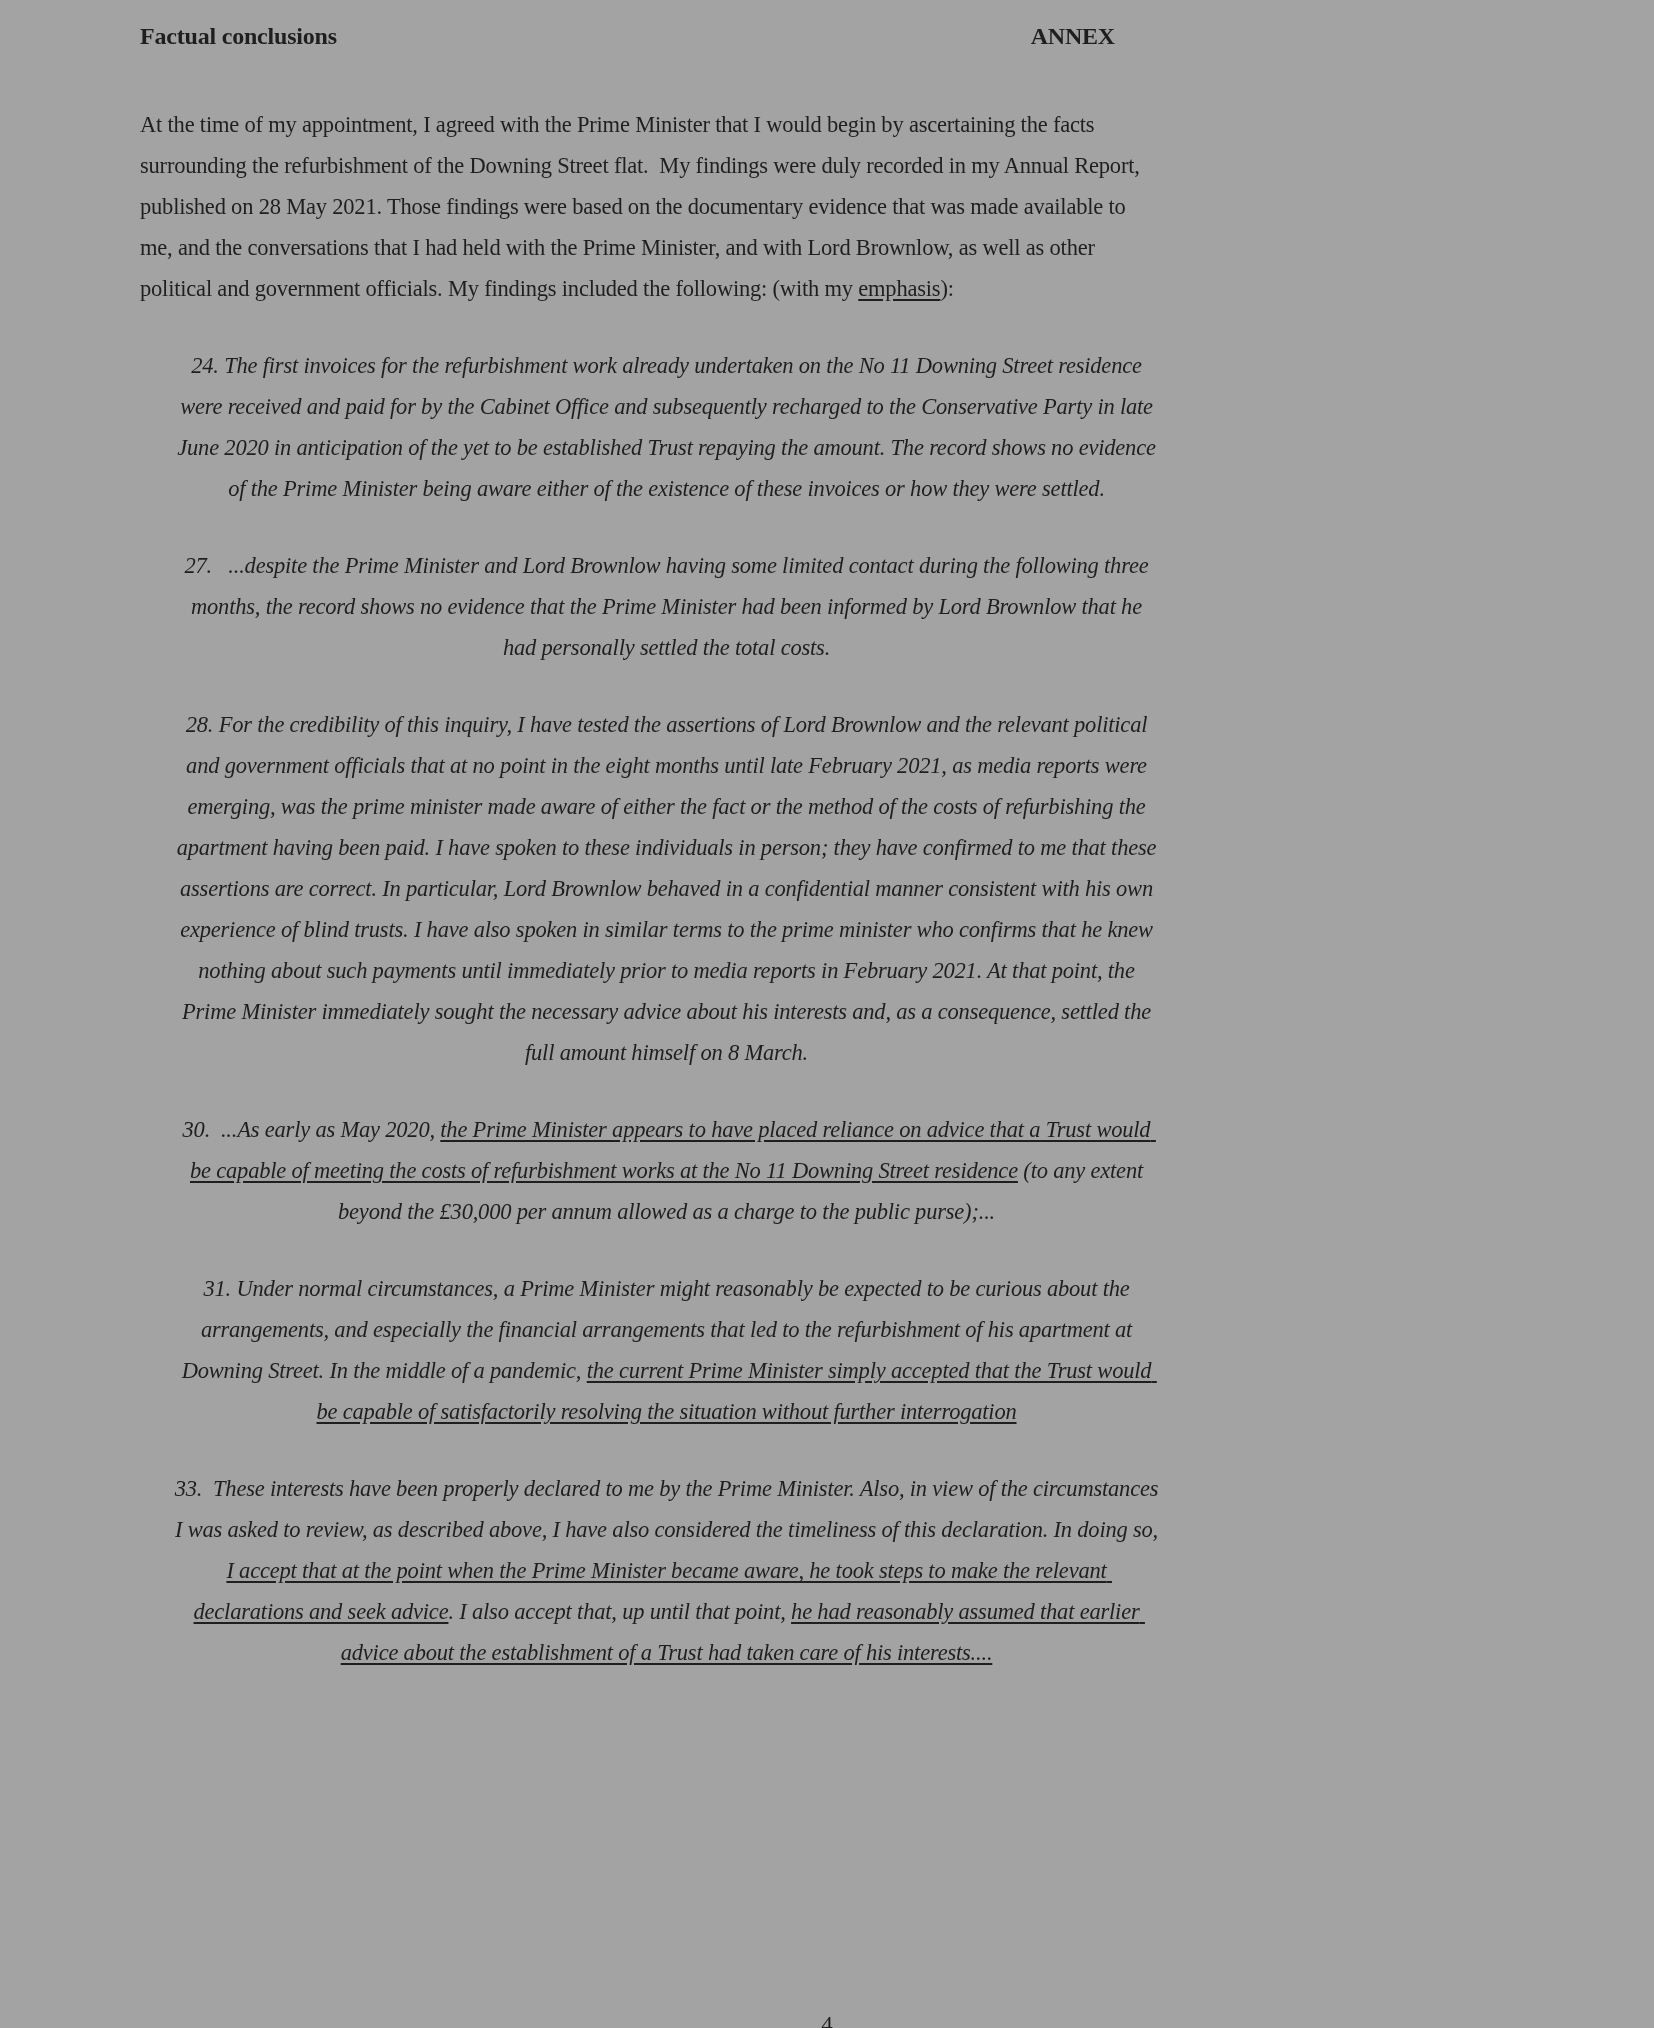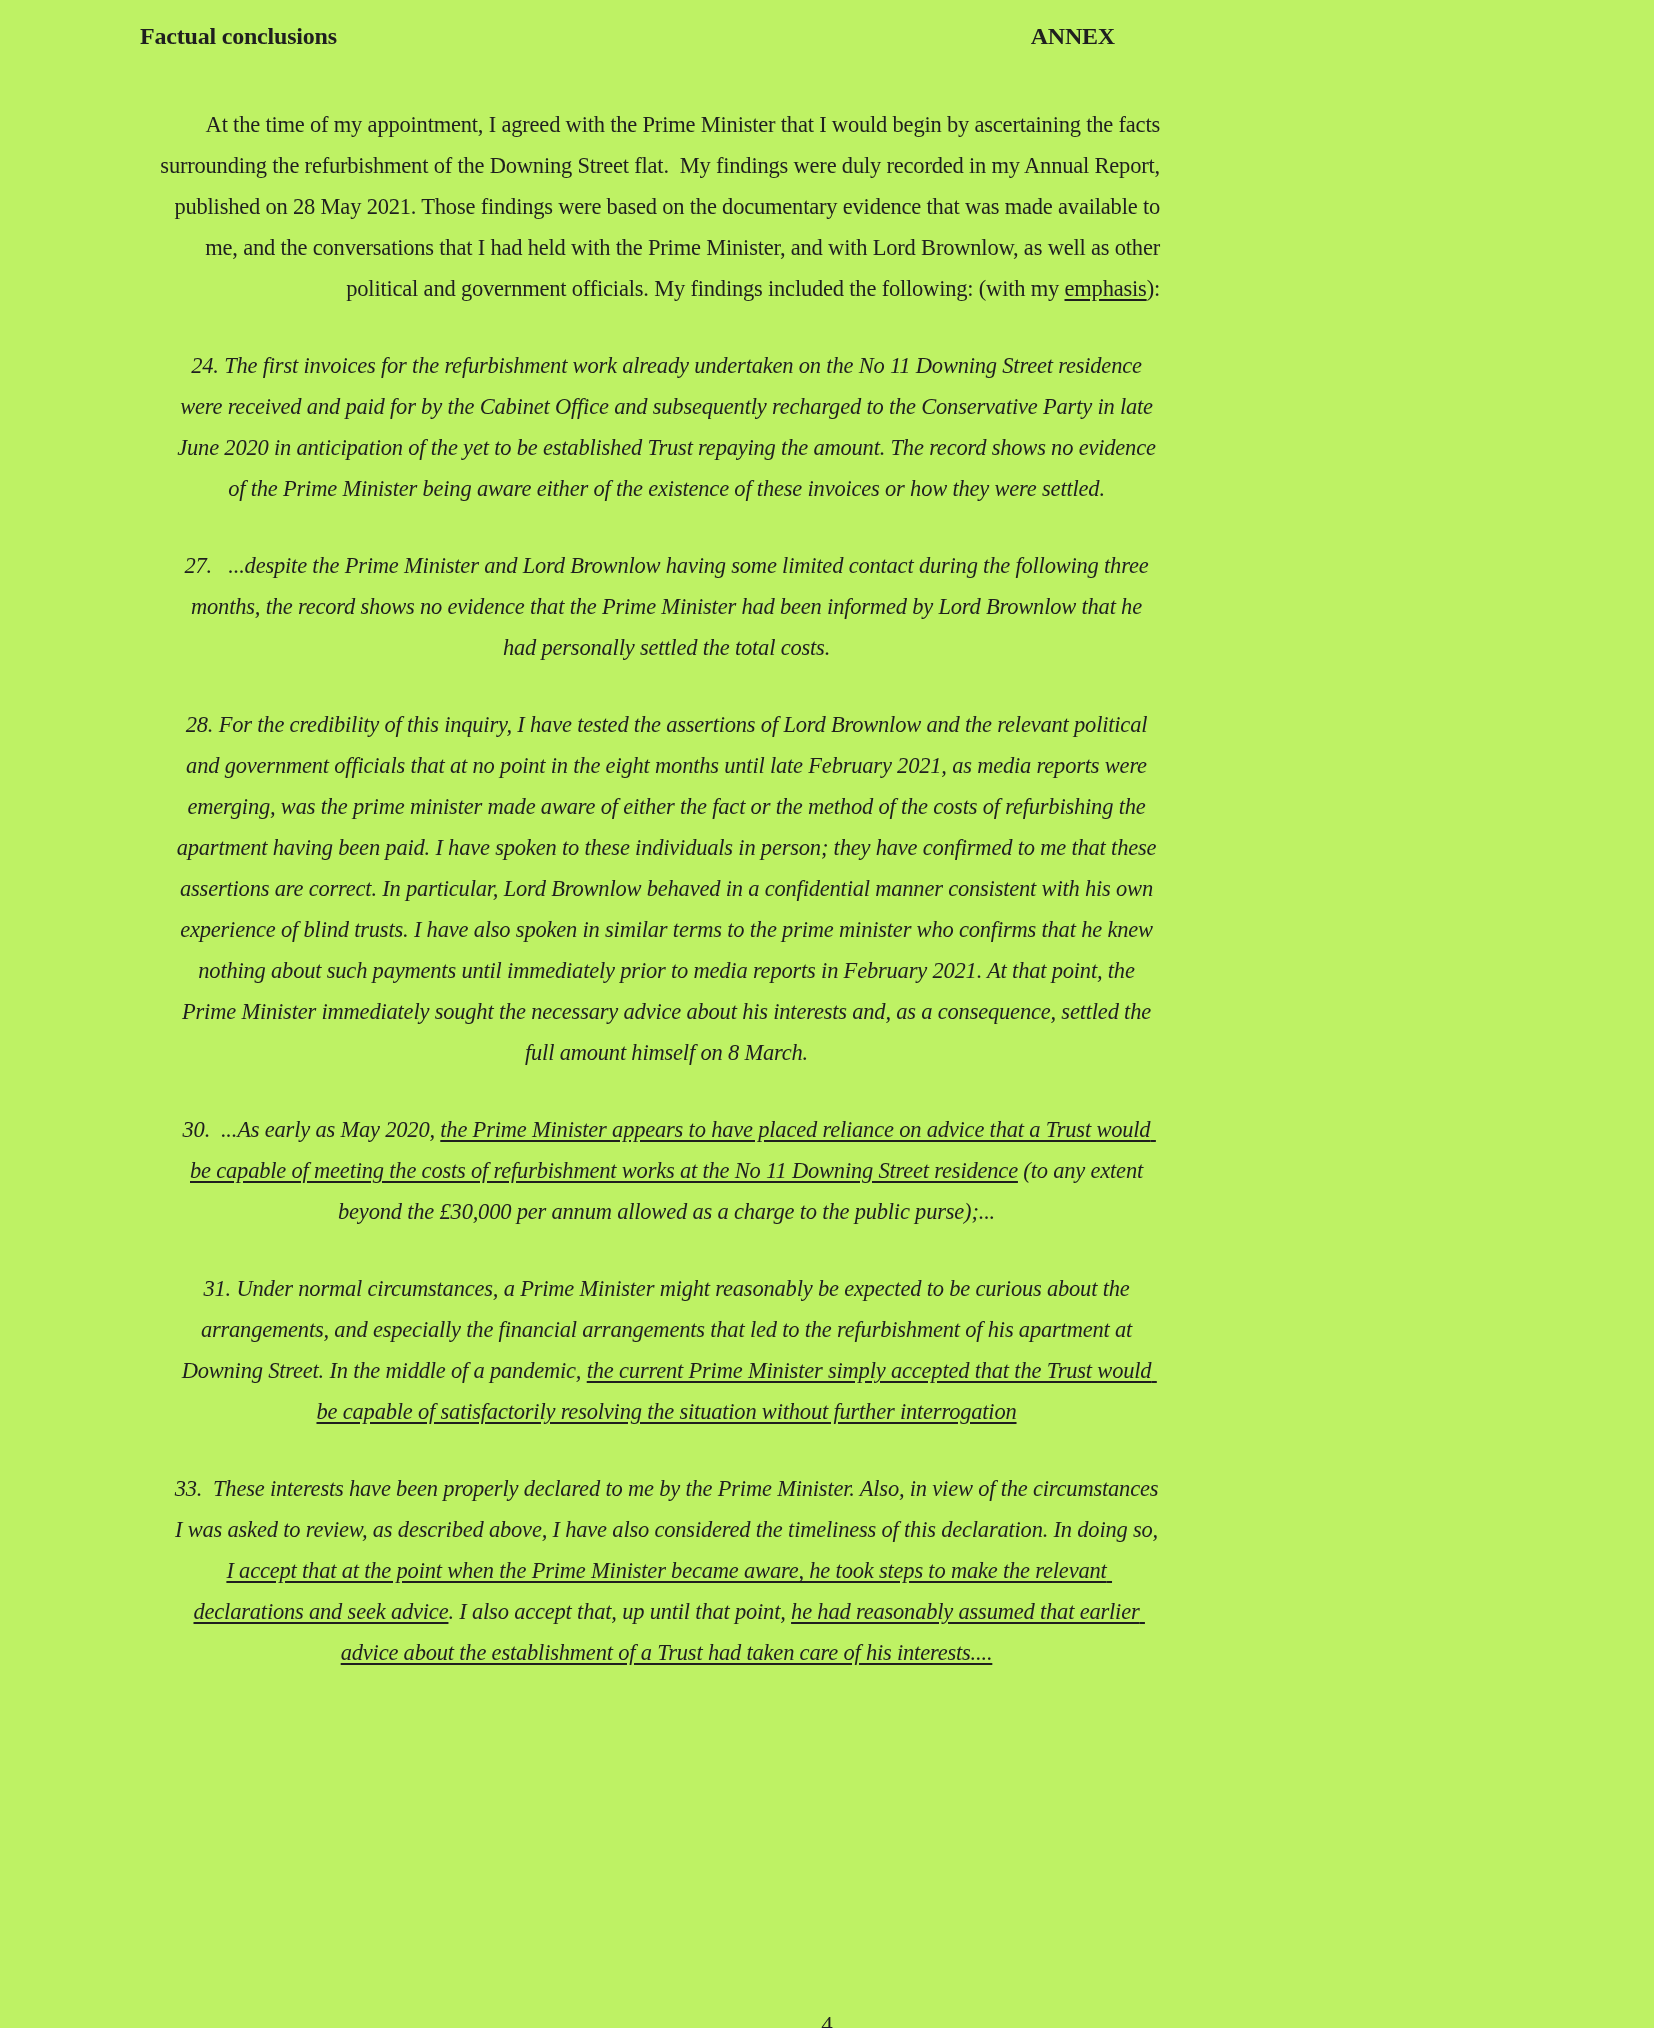--- a/index.html
+++ b/index.html
@@ -4,21 +4,21 @@
 <style>
   html, body {
     margin: 0;
     padding: 0;
     background: #ffffff;
   }
   .page {
     position: relative;
     width: 1654px;
     height: 2028px;
-    background: #bef264;
+    background: #a3a3a3;
     overflow: hidden;
     box-sizing: border-box;
     padding: 22px 0 0 140px;
     font-family: "Liberation Serif", "DejaVu Serif", serif;
     color: #1f1f1f;
     letter-spacing: -0.2px;
   }
   .header {
     display: flex;
     justify-content: space-between;
@@ -27,21 +27,21 @@
     font-weight: bold;
     font-size: 24px;
     line-height: 28px;
   }
   .intro {
     margin: 54px 0 0 0;
     width: 1020px;
     font-size: 22.5px;
     line-height: 41px;
     white-space: pre-wrap;
-    text-align: right;
+    text-align: left;
   }
   .quote {
     margin: 36px 0 0 34px;
     width: 985px;
     font-size: 22.5px;
     line-height: 41px;
     font-style: italic;
     white-space: pre-wrap;
     text-align: center;
   }

